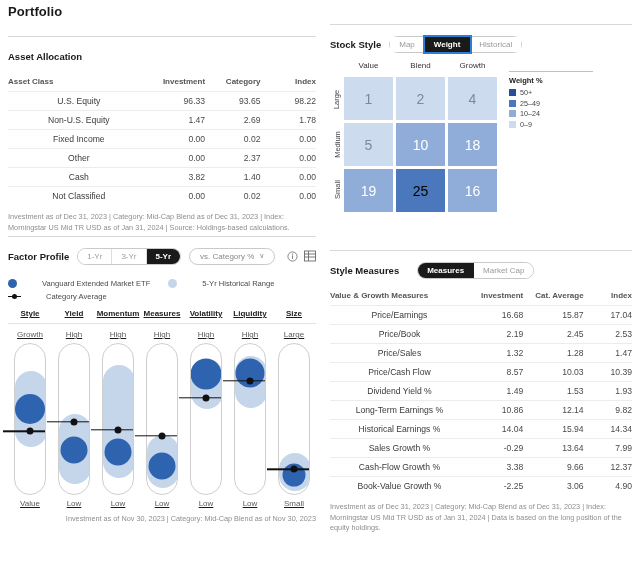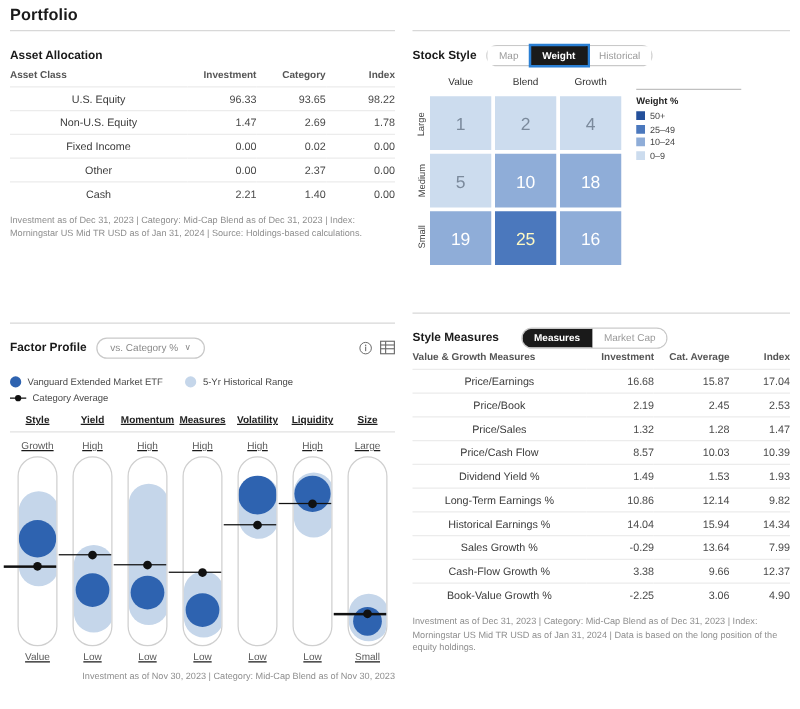--- a/index.html
+++ b/index.html
@@ -53,21 +53,21 @@
     border: 1px solid #c9c9c9; border-radius: 11px;
     height: 17px; padding: 0 10px; font-size: 8px; color: #8a8a8a;
     background: #fff; white-space: nowrap; cursor: pointer; text-align: center;
   }
   .caret { font-size: 7px; color: #8a8a8a; }
 
   .hdr-icons { margin-left: auto; display: flex; align-items: center; gap: 6px; }
   .icon-btn { cursor: pointer; line-height: 0; }
 
   
-  table.tbl { width: 100%; border-collapse: collapse; }
+  table.tbl { width: 100%; border-collapse: collapse; margin-top: 10px; }
   table.tbl th {
     font-size: 8px; font-weight: bold; color: #555;
     text-align: right; padding: 0 0 5px 0; white-space: nowrap;
   }
   table.tbl th.lbl { text-align: left; }
   table.tbl td {
     font-size: 8.6px; color: #4a4a4a; text-align: right;
     padding: 4px 0 4px 0; border-top: 1px solid #ececec; white-space: nowrap;
   }
   table.tbl td.lbl { text-align: center; color: #3a3a3a; }
@@ -112,21 +112,21 @@
   .sb-legend .lg-title { font-size: 7.5px; font-weight: bold; color: #222; margin-bottom: 3px; }
   .lg-item { display: flex; align-items: center; gap: 4px; margin-bottom: 1.5px; }
   .lg-swatch { width: 7px; height: 7px; display: inline-block; }
   .lg-label { font-size: 7.2px; color: #444; }
 
   
   .fp-legend { margin-top: 12px; }
   .fp-legend-row { display: flex; align-items: center; gap: 6px; margin-bottom: 4px; }
   .fp-leg { display: flex; align-items: center; gap: 5px; }
   .fp-dot { width: 9px; height: 9px; border-radius: 50%; display: inline-block; }
-  .fp-leg-txt { font-size: 7.6px; color: #4a4a4a; white-space: nowrap; }
+  .fp-leg-txt { font-size: 7.6px; color: #4a4a4a; white-space: nowrap; margin-left: 20px; }
   .fp-catavg-mark { position: relative; width: 13px; height: 9px; }
   .fp-catavg-mark::before {
     content: ""; position: absolute; left: 0; top: 4px; width: 13px; height: 1.4px; background: #111;
   }
   .fp-catavg-mark::after {
     content: ""; position: absolute; left: 4px; top: 1.5px; width: 5px; height: 5px;
     border-radius: 50%; background: #111;
   }
 
   .fp-cols { display: flex; margin-top: 8px; }
@@ -161,21 +161,21 @@
   }
   .fp-trackwrap { position: relative; width: 44px; height: 152px; margin: 0 auto; }
 </style>
 </head>
 <body>
 
 <div class="page">
 
   <div class="page-title">Portfolio</div>
 
-  <div class="panel panel-left" style="top:24px;">
+  <div class="panel panel-left" style="top:36px;">
     <div class="rule"></div>
     <div class="sec-head">
       <div class="sec-title">Asset Allocation</div>
     </div>
 
     <table class="tbl">
       <thead>
         <tr>
           <th class="lbl" style="width:46%">Asset Class</th>
           <th style="width:18%">Investment</th>
@@ -203,22 +203,28 @@
             <td>0.00</td>
           </tr>
           <tr>
             <td class="lbl">Other</td>
             <td>0.00</td>
             <td>2.37</td>
             <td>0.00</td>
           </tr>
           <tr>
             <td class="lbl">Cash</td>
-            <td>2.21</td>
+            <td>3.82</td>
             <td>1.40</td>
+            <td>0.00</td>
+          </tr>
+          <tr>
+            <td class="lbl">Not Classified</td>
+            <td>0.00</td>
+            <td>0.02</td>
             <td>0.00</td>
           </tr>
         </tbody>
     </table>
 
     <div class="foot">Investment as of Dec 31, 2023 | Category: Mid-Cap Blend as of Dec 31, 2023 | Index: Morningstar US Mid TR USD as of Jan 31, 2024 | Source: Holdings-based calculations.</div>
   </div>
 
   <div class="panel panel-right" style="top:24px;">
     <div class="rule"></div>
@@ -256,21 +262,21 @@
                 <div class="sb-cell" style="background: rgb(204, 220, 238); color: rgb(123, 138, 156);">2</div>
                 <div class="sb-cell" style="background: rgb(204, 220, 238); color: rgb(123, 138, 156);">4</div>
               </div>
               <div class="sb-row">
                 <div class="sb-cell" style="background: rgb(204, 220, 238); color: rgb(123, 138, 156);">5</div>
                 <div class="sb-cell" style="background: rgb(143, 173, 216); color: rgb(255, 255, 255);">10</div>
                 <div class="sb-cell" style="background: rgb(143, 173, 216); color: rgb(255, 255, 255);">18</div>
               </div>
               <div class="sb-row">
                 <div class="sb-cell" style="background: rgb(143, 173, 216); color: rgb(255, 255, 255);">19</div>
-                <div class="sb-cell" style="background: rgb(75, 120, 189); color: #fef9c3;">25</div>
+                <div class="sb-cell" style="background: rgb(75, 120, 189); color: #000000;">25</div>
                 <div class="sb-cell" style="background: rgb(143, 173, 216); color: rgb(255, 255, 255);">16</div>
               </div>
             </div>
         </div>
       </div>
       <div class="sb-legend">
         <div class="lg-rule"></div>
         <div class="lg-title">Weight %</div>
         <div id="sb-legend-items">
             <div class="lg-item">
@@ -287,24 +293,29 @@
             </div>
             <div class="lg-item">
               <span class="lg-swatch" style="background: rgb(204, 220, 238);"></span>
               <span class="lg-label">0–9</span>
             </div>
           </div>
       </div>
     </div>
   </div>
 
-  <div class="panel panel-left" style="top:258px;">
+  <div class="panel panel-left" style="top:236px;">
     <div class="rule"></div>
     <div class="sec-head">
       <div class="sec-title">Factor Profile</div>
+      <div class="pillgroup" id="fp-tabs">
+          <div class="pill">1-Yr</div>
+          <div class="pill">3-Yr</div>
+          <div class="pill sel">5-Yr</div>
+        </div>
       <div class="dropdown">
         <span>vs. Category %</span>
         <span class="caret">∨</span>
       </div>
       <div class="hdr-icons">
         <span class="icon-btn">
           <svg width="11" height="11" viewBox="0 0 11 11">
               <circle cx="5.5" cy="5.5" r="4.6" fill="none" stroke="#6a6a6a" stroke-width="0.8"></circle>
               <circle cx="5.5" cy="3.1" r="0.6" fill="#6a6a6a"></circle>
               <rect x="5.1" y="4.3" width="0.85" height="3.6" fill="#6a6a6a"></rect>

